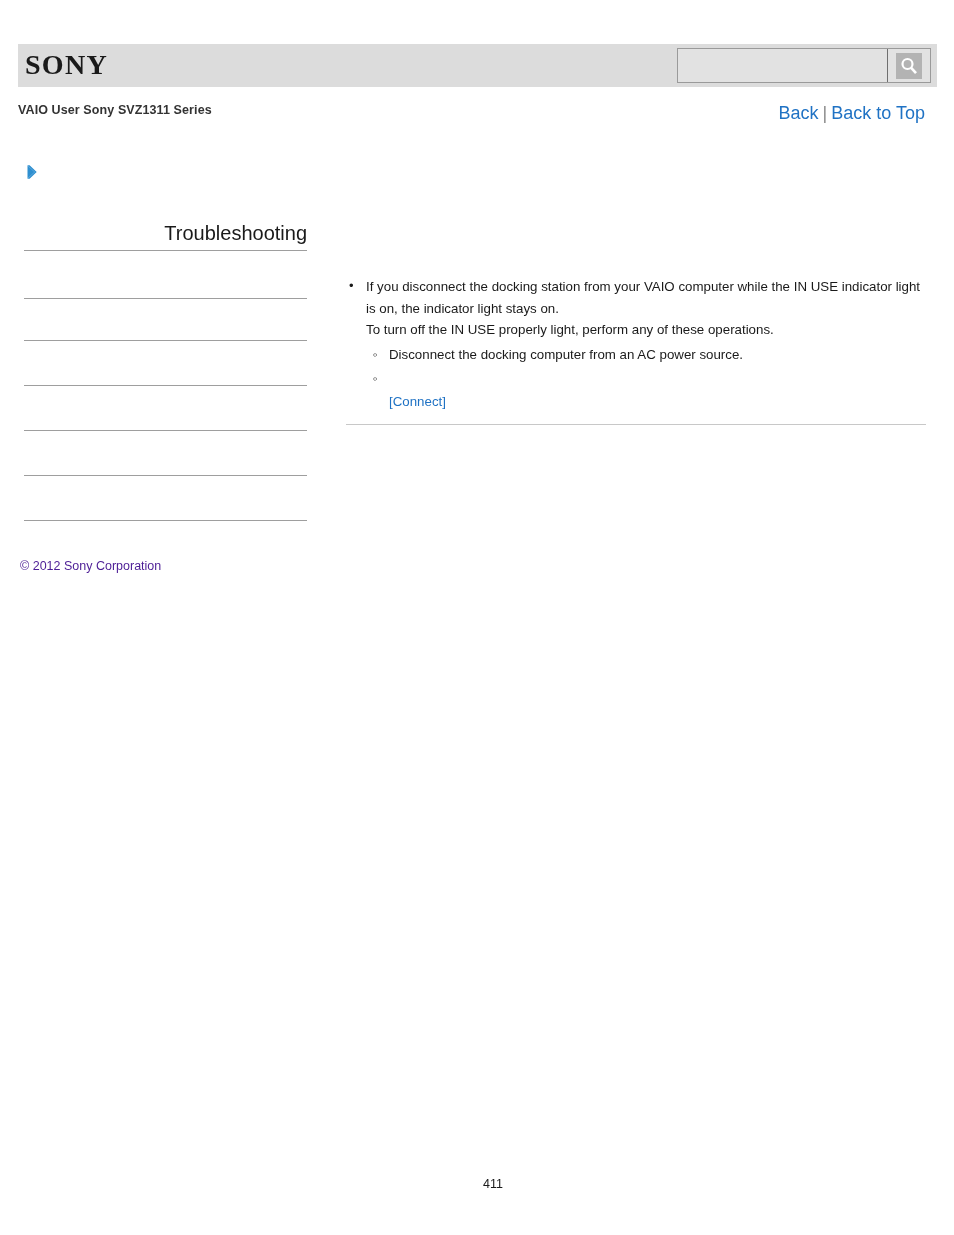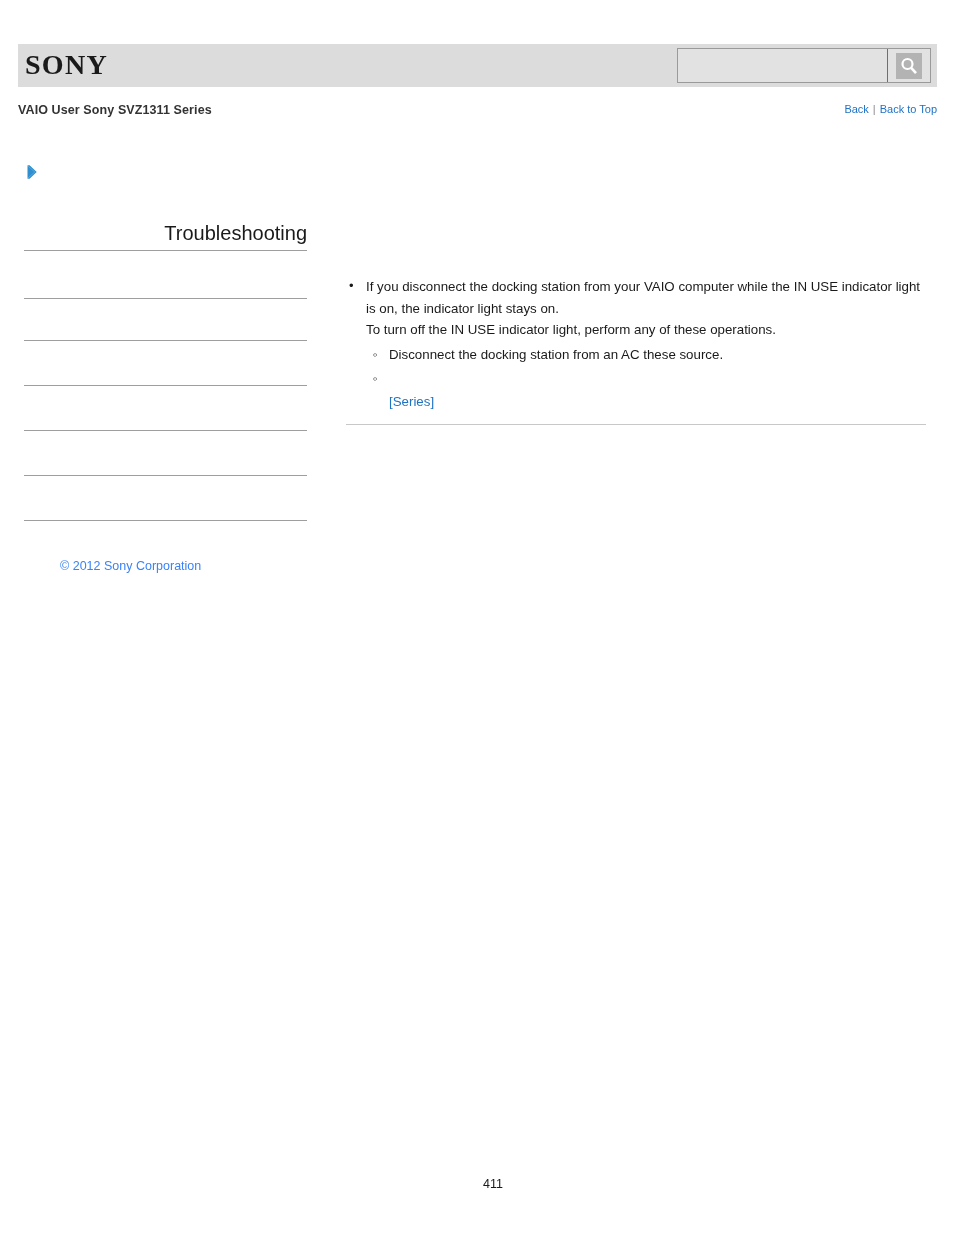--- a/index.html
+++ b/index.html
@@ -86,23 +86,23 @@
     position: absolute;
     left: 18px;
     top: 103px;
     font-size: 12.5px;
     font-weight: bold;
     color: #333333;
     letter-spacing: 0.1px;
   }
   .top-nav {
     position: absolute;
-    right: 17px;
+    right: 29px;
     top: 103px;
-    font-size: 11px;
+    font-size: 18px;
     white-space: nowrap;
   }
   .top-nav a {
     color: #1f72c4;
     text-decoration: none;
   }
   .top-nav .sep {
     color: #8a8a8a;
     margin: 0 4px;
   }
@@ -144,22 +144,21 @@
   }
   .nav-slot.tall { height: 47px; }
   .nav-slot.short { height: 41px; }
 
   
   .copyright {
     position: absolute;
     left: 20px;
     top: 559px;
     font-size: 12.5px;
-    color: #3b82f6;
-    margin-left: 40px;
+    color: #4c1d95;
   }
 
   
   .content {
     position: absolute;
     left: 346px;
     top: 276px;
     width: 580px;
     font-size: 13.3px;
     line-height: 21.5px;
@@ -276,28 +275,28 @@
   <div class="nav-slot"></div>
   <hr class="nav-rule">
 </div>
 
 <div class="copyright">© 2012 Sony Corporation</div>
 
 <div class="content">
   <ul class="lvl1">
     <li>
       <span>If you disconnect the docking station from your VAIO computer while the IN USE indicator light is on, the indicator light stays on.</span><br>
-      <span>To turn off the IN USE indicator light, perform any of these operations.</span>
+      <span>To turn off the IN USE properly light, perform any of these operations.</span>
       <ul class="lvl2">
         <li>
-          <span>Disconnect the docking station from an AC these source.</span>
+          <span>Disconnect the docking computer from an AC power source.</span>
         </li>
         <li>
           <br>
-          <a href="#" class="details-link">[Series]</a>
+          <a href="#" class="details-link">[Connect]</a>
         </li>
       </ul>
     </li>
   </ul>
 </div>
 
 <hr class="content-rule">
 
 <div class="page-number">411</div>
 

